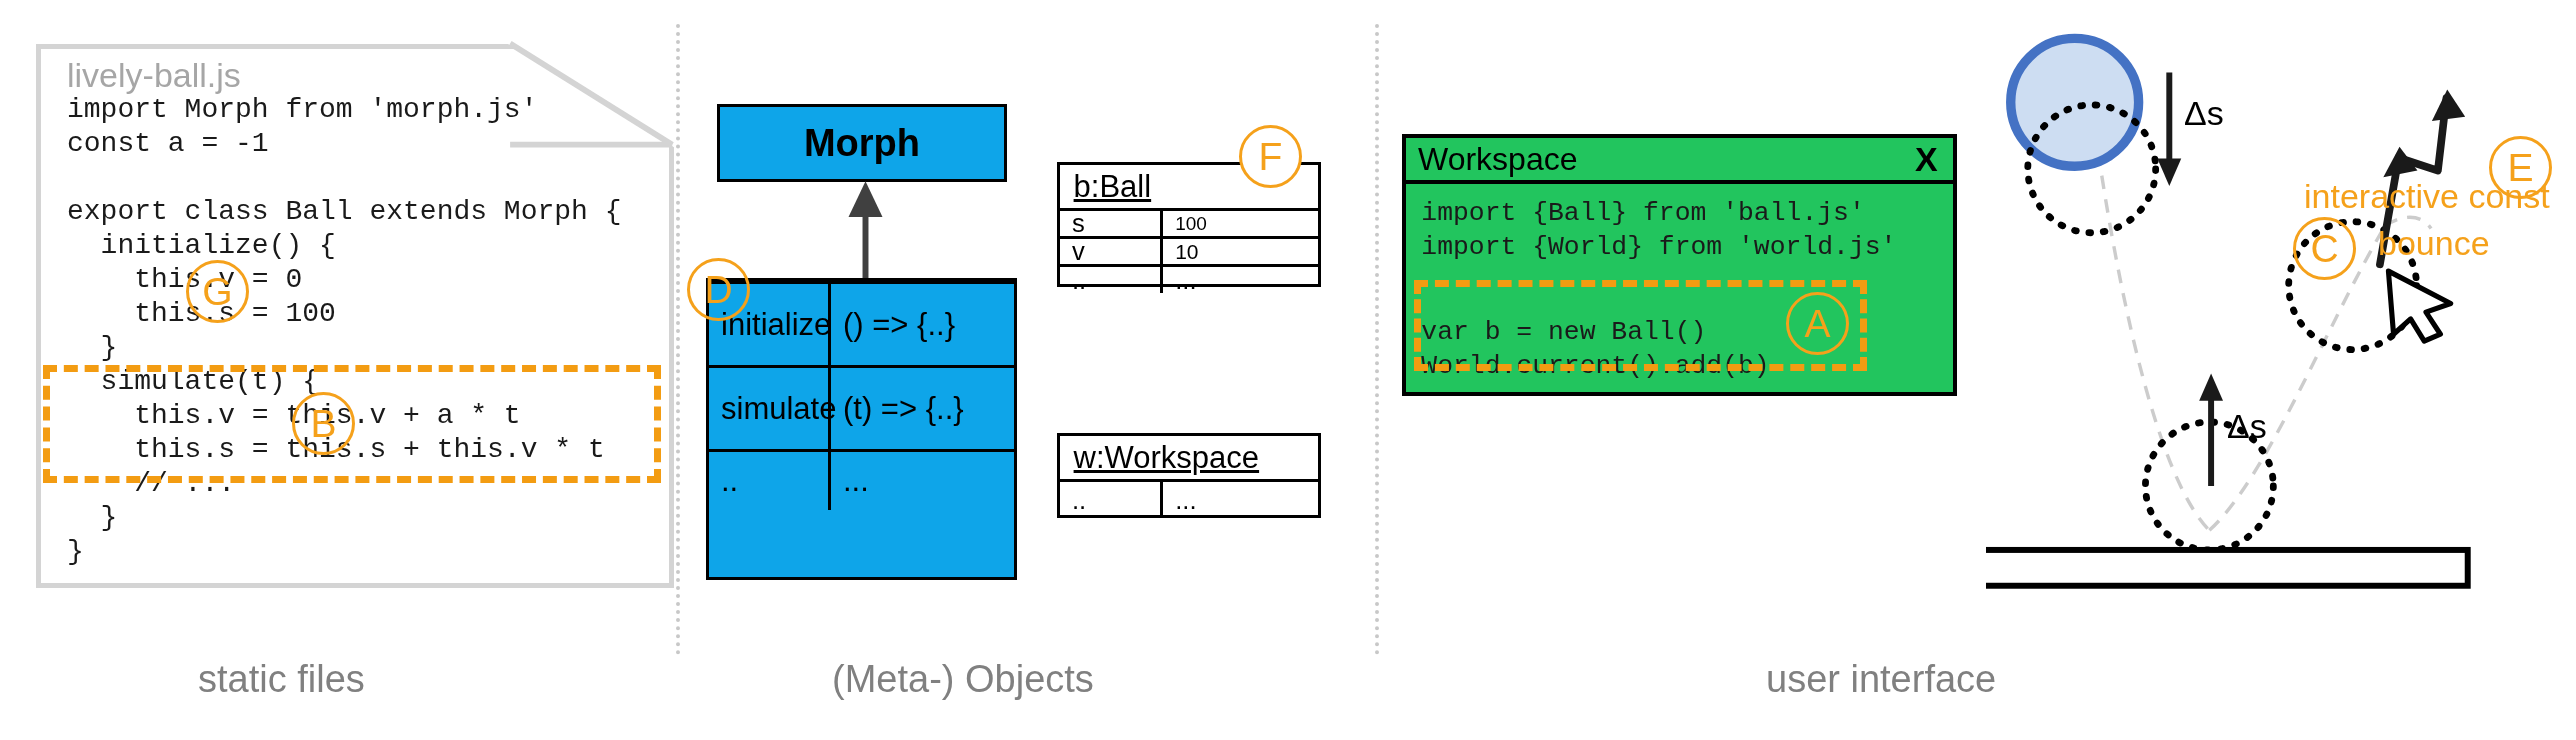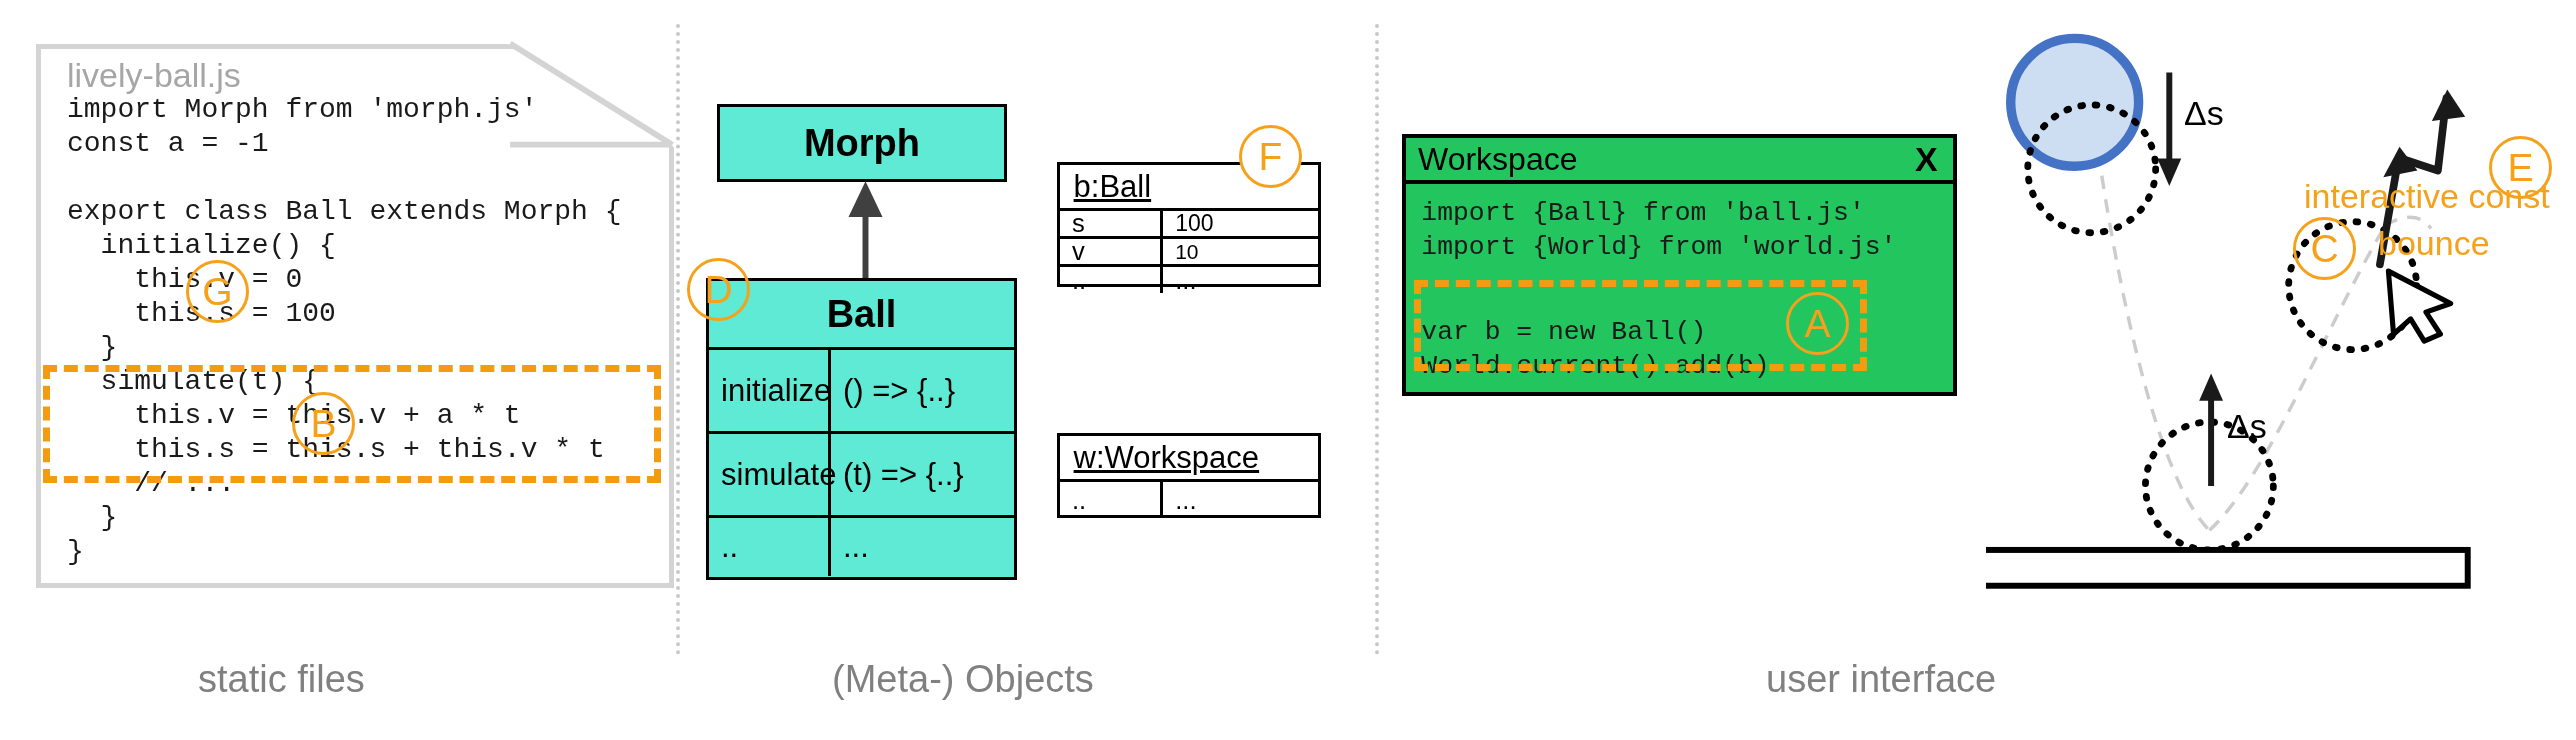--- a/index.html
+++ b/index.html
@@ -35,21 +35,21 @@
   .marker{position:absolute;border:3.4px solid #f5a11b;border-radius:50%;
       display:flex;align-items:center;justify-content:center;
       color:#f5a11b;font-size:39px;font-family:"Liberation Sans",sans-serif;
       background:transparent;box-sizing:border-box;}
   .marker.m-lg{width:63px;height:63px;}
 
   .orange-label{position:absolute;color:#f5a11b;font-size:34px;white-space:nowrap;
       font-family:"Liberation Sans",sans-serif;}
 
   
-  .uml{position:absolute;border:3.4px solid #000;box-sizing:border-box;background:#5eead4;}
+  .uml{position:absolute;border:3.4px solid #000;box-sizing:border-box;background:#0ea5e9;}
   .uml .title{text-align:center;font-weight:bold;font-size:38px;color:#000;
       font-family:"Liberation Sans",sans-serif;display:flex;align-items:center;
       justify-content:center;height:100%;}
   .umlrow{display:flex;border-top:3.4px solid #000;box-sizing:border-box;}
   .umlcell{font-size:31px;color:#000;display:flex;align-items:center;
       padding-left:12px;box-sizing:border-box;
       font-family:"Liberation Sans",sans-serif;}
   .umlcell.left{width:40%;border-right:3.4px solid #000;}
   .umlcell.right{width:60%;}
 
@@ -124,23 +124,20 @@
   <div class="uml" style="left:717px;top:104px;width:290px;height:78px;">
     <div class="title">Morph</div>
   </div>
 
   <svg class="abs" style="left:840px;top:176px;" width="51" height="109" viewBox="0 0 60 128">
     <line x1="30" y1="128" x2="30" y2="44" stroke="#404040" stroke-width="7"></line>
     <polygon points="30,6 50,48 10,48" fill="#404040"></polygon>
   </svg>
 
   <div class="uml" style="left:706px;top:278px;width:311px;height:302px;">
-    <div style="height:66px;">
-      <div class="title">Ball</div>
-    </div>
     <div class="umlrow" style="height:84px;">
       <div class="umlcell left">initialize</div>
       <div class="umlcell right">() =&gt; {..}</div>
     </div>
     <div class="umlrow" style="height:84px;">
       <div class="umlcell left">simulate</div>
       <div class="umlcell right">(t) =&gt; {..}</div>
     </div>
     <div class="umlrow" style="height:61px;">
       <div class="umlcell left">..</div>
@@ -151,21 +148,21 @@
   <div class="marker m-lg" style="left:687px;top:258px;">
     <span>D</span>
   </div>
 
   <div class="objtbl" style="left:1057px;top:162px;width:264px;height:125px;">
     <div class="objhdr" style="height:43px;">
       <span>b:Ball</span>
     </div>
     <div class="umlrow" style="height:28px;">
       <div class="umlcell left" style="font-size:25.6px;">s</div>
-      <div class="umlcell right" style="font-size:23px;">100</div>
+      <div class="umlcell right" style="font-size:19px;">100</div>
     </div>
     <div class="umlrow" style="height:28px;">
       <div class="umlcell left" style="font-size:25.6px;">v</div>
       <div class="umlcell right" style="font-size:21px;">10</div>
     </div>
     <div class="umlrow" style="height:29px;">
       <div class="umlcell left" style="font-size:25.6px;">..</div>
       <div class="umlcell right" style="font-size:25.6px;">...</div>
     </div>
   </div>

